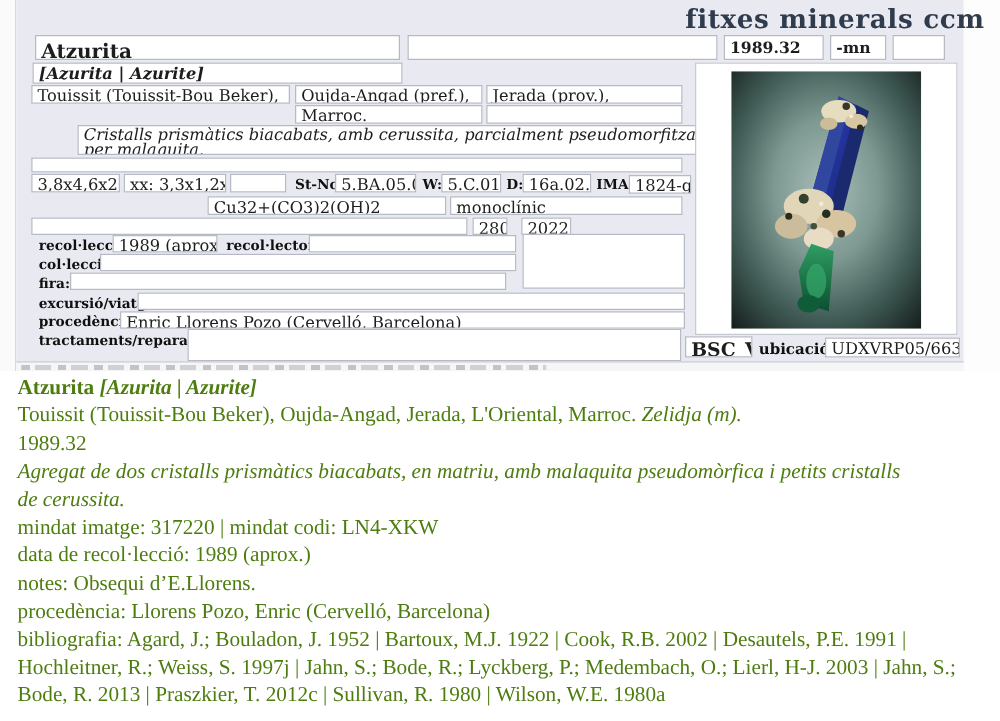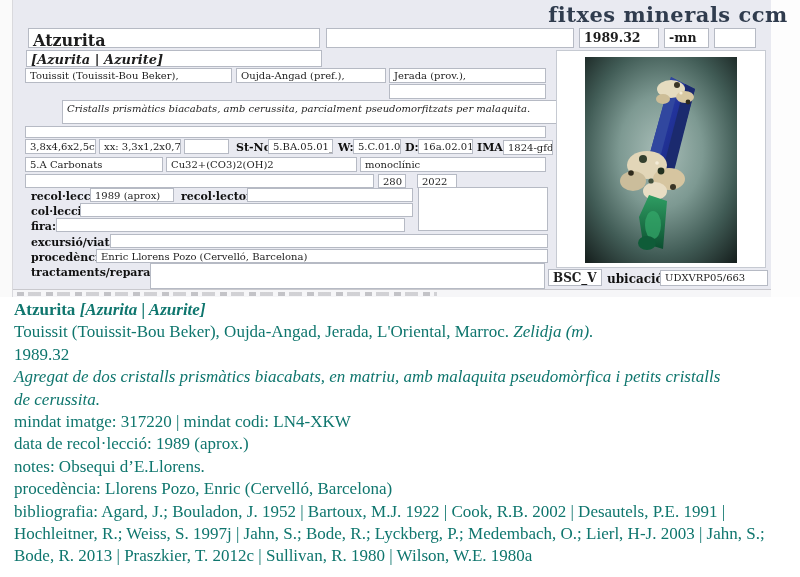--- a/index.html
+++ b/index.html
@@ -4,37 +4,37 @@
 <style>
   html,body{margin:0;padding:0;background:#ffffff;width:800px;height:577px;overflow:hidden;}
   #stage{position:relative;width:800px;height:577px;font-family:"DejaVu Serif",serif;}
   
   .left-strip{position:absolute;left:0;top:0;width:12px;height:297px;background:#fafafa;border-right:1px solid #d9d9dd;}
   .form-bg{position:absolute;left:13px;top:0;width:758px;height:289px;background:#e9eaf1;}
   .right-strip{position:absolute;left:771px;top:0;width:29px;height:297px;background:#fdfdfd;}
   .hdr{position:absolute;left:540px;top:2px;width:256px;text-align:center;font-weight:bold;
        font-size:21px;color:#303c4e;letter-spacing:.5px;}
   .fld{position:absolute;background:#ffffff;border:1px solid #b6bac4;box-sizing:border-box;
-       font-size:10px;color:#1d1d1d;padding:1px 4px 0 4px;white-space:nowrap;overflow:hidden;}
+       font-size:13px;color:#1d1d1d;padding:1px 4px 0 4px;white-space:nowrap;overflow:hidden;}
   .lbl{position:absolute;font-weight:bold;font-size:11px;color:#101010;white-space:nowrap;}
   .b{font-weight:bold;} .i{font-style:italic;}
   .name-fld{font-size:16px;font-weight:bold;padding-top:2px;}
   .syn-fld{font-size:13px;font-weight:bold;font-style:italic;}
   .num-fld{font-size:12.5px;font-weight:bold;}
   .desc-fld{white-space:normal;font-style:italic;line-height:12px;padding-top:2px;margin-left:37px;}
   .photo-frame{position:absolute;left:556px;top:50px;width:210px;height:218px;background:#ffffff;
                border:1px solid #c6cad2;box-sizing:border-box;}
   .photo{position:absolute;left:28px;top:6px;width:152px;height:206px;}
   .status-bar{position:absolute;left:13px;top:289px;width:758px;height:8px;background:#f6f6f8;
               border-top:1px solid #c9c9ce;}
   .status-marks{position:absolute;left:4px;top:2px;width:420px;height:4px;opacity:.55;
       background:repeating-linear-gradient(90deg,#9a9aa0 0 7px,transparent 7px 11px,#b3b3b8 11px 24px,transparent 24px 29px);}
   
   .details{position:absolute;left:0;top:297px;width:800px;height:280px;background:#ffffff;
-           font-family:"Liberation Serif",serif;font-size:17px;color:#0f766e;line-height:22.4px;
+           font-family:"Liberation Serif",serif;font-size:17px;color:#4d7c0f;line-height:22.4px;
            padding:2px 10px 0 14px;box-sizing:border-box;}
   .details p{margin:0;}
   .d-desc{max-width:710px;}
 </style>
 </head>
 <body>
 
 <div id="stage">
 
   <div class="left-strip"></div>
@@ -47,39 +47,39 @@
   <div class="fld" style="left:326px;top:28px;width:248px;height:20px;"></div>
   <div class="fld num-fld" style="left:579px;top:28px;width:80px;height:20px;">1989.32</div>
   <div class="fld num-fld" style="left:664px;top:28px;width:45px;height:20px;">-mn</div>
   <div class="fld" style="left:714px;top:28px;width:42px;height:20px;"></div>
 
   <div class="fld syn-fld" style="left:26px;top:50px;width:296px;height:17px;">[Azurita | Azurite]</div>
 
   <div class="fld" style="left:25px;top:68px;width:207px;height:15px;">Touissit (Touissit-Bou Beker),</div>
   <div class="fld" style="left:236px;top:68px;width:150px;height:15px;">Oujda-Angad (pref.),</div>
   <div class="fld" style="left:389px;top:68px;width:157px;height:15px;">Jerada (prov.),</div>
+  <div class="fld" style="left:236px;top:84px;width:150px;height:15px;">Marroc.</div>
   <div class="fld" style="left:389px;top:84px;width:157px;height:15px;"></div>
 
   <div class="fld desc-fld" style="left:25px;top:100px;width:521px;height:24px;">Cristalls prismàtics biacabats, amb cerussita, parcialment pseudomorfitzats per malaquita.</div>
 
   <div class="fld" style="left:25px;top:126px;width:521px;height:12px;"></div>
 
   <div class="fld" style="left:25px;top:139px;width:71px;height:15px;">3,8x4,6x2,5cm</div>
   <div class="fld" style="left:99px;top:139px;width:82px;height:15px;">xx: 3,3x1,2x0,7cm</div>
   <div class="fld" style="left:184px;top:139px;width:45px;height:15px;"></div>
   <span class="lbl" style="left:236px;top:141px;">St-Nck:</span>
   <div class="fld" style="left:268px;top:139px;width:65px;height:15px;">5.BA.05.01_08c</div>
   <span class="lbl" style="left:338px;top:141px;">W:</span>
   <div class="fld" style="left:353px;top:139px;width:48px;height:15px;">5.C.01.010</div>
   <span class="lbl" style="left:405px;top:141px;">D:</span>
   <div class="fld" style="left:418px;top:139px;width:55px;height:15px;">16a.02.01.01</div>
   <span class="lbl" style="left:477px;top:141px;">IMA:</span>
   <div class="fld" style="left:503px;top:140px;width:50px;height:15px;">1824-gfd</div>
 
-  <div class="fld" style="left:25px;top:157px;width:138px;height:15px;">5.A Carbonats</div>
   <div class="fld" style="left:166px;top:157px;width:191px;height:15px;">Cu32+(CO3)2(OH)2</div>
   <div class="fld" style="left:360px;top:157px;width:186px;height:15px;">monoclínic</div>
 
   <div class="fld" style="left:25px;top:174px;width:349px;height:14px;"></div>
   <div class="fld" style="left:378px;top:174px;width:28px;height:14px;">280 €</div>
   <div class="fld" style="left:417px;top:174px;width:40px;height:14px;">2022</div>
 
   <span class="lbl" style="left:31px;top:190px;">recol·lecció:</span>
   <div class="fld" style="left:90px;top:188px;width:84px;height:14px;">1989 (aprox)</div>
   <span class="lbl" style="left:181px;top:190px;">recol·lector:</span>
@@ -94,21 +94,21 @@
 
   <span class="lbl" style="left:31px;top:236px;">excursió/viatge:</span>
   <div class="fld" style="left:110px;top:234px;width:438px;height:14px;"></div>
 
   <span class="lbl" style="left:31px;top:251px;">procedència:</span>
   <div class="fld" style="left:96px;top:249px;width:452px;height:14px;">Enric Llorens Pozo (Cervelló, Barcelona)</div>
 
   <span class="lbl" style="left:31px;top:266px;">tractaments/reparacions:</span>
   <div class="fld" style="left:150px;top:263px;width:395px;height:26px;"></div>
 
-  <div class="fld b" style="left:548px;top:269px;width:54px;height:17px;font-size:12px;">BSC_V</div>
+  <div class="fld b" style="left:548px;top:269px;width:54px;height:17px;font-size:15px;">BSC_V</div>
   <span class="lbl" style="left:607px;top:272px;font-size:12px;">ubicació:</span>
   <div class="fld" style="left:660px;top:270px;width:108px;height:16px;">UDXVRP05/663</div>
 
   <div class="photo-frame">
     <svg class="photo" viewBox="0 0 152 206" xmlns="http://www.w3.org/2000/svg">
       <defs>
         <radialGradient id="bgGrad" cx="50%" cy="46%" r="72%">
           <stop offset="0%" stop-color="#a9beb8"></stop>
           <stop offset="38%" stop-color="#7d9992"></stop>
           <stop offset="70%" stop-color="#415c56"></stop>

